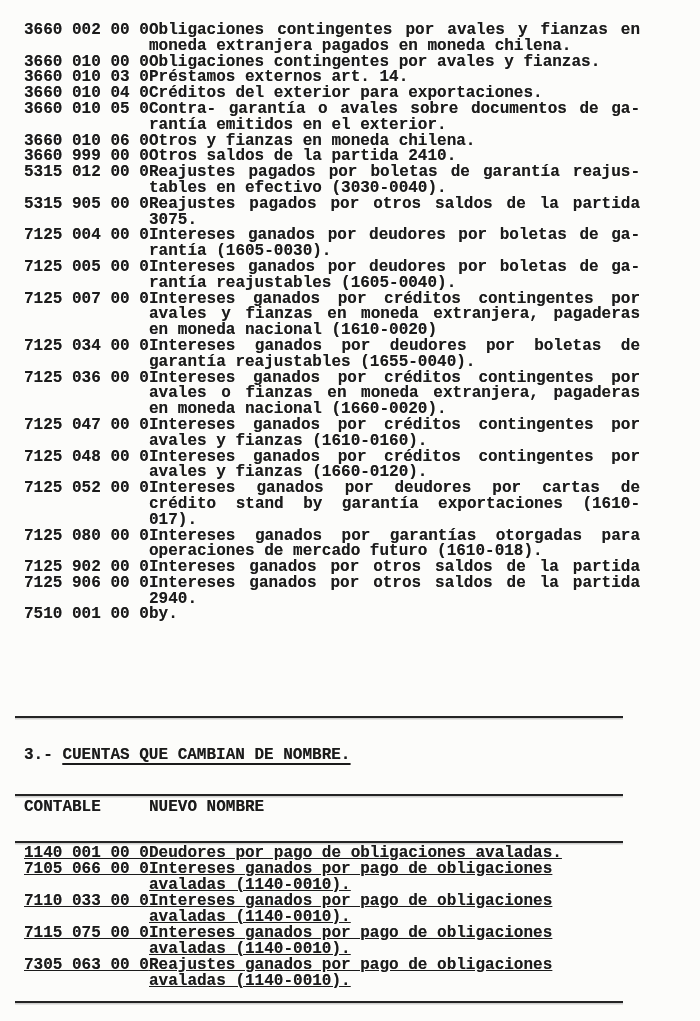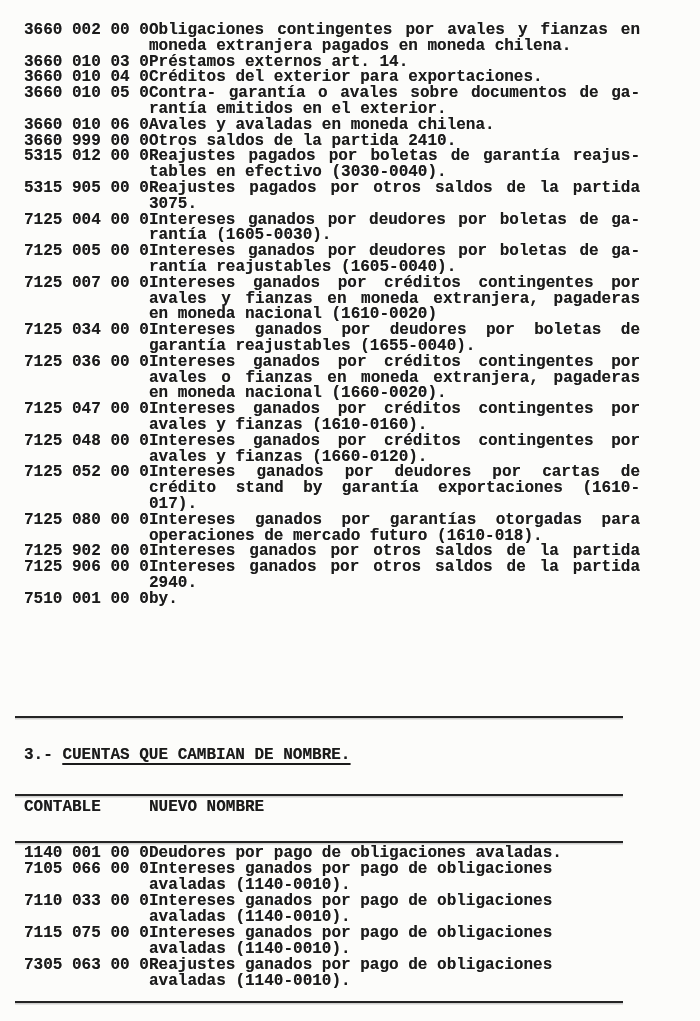--- a/index.html
+++ b/index.html
@@ -20,37 +20,43 @@
   .line.j{text-align-last:justify;}
   #block1{position:absolute;left:24px;top:23px;width:616px;}
   #hr1{position:absolute;left:15px;top:716px;width:608px;border-top:2px solid var(--rule);box-shadow:0 1.5px 0 rgba(0,0,0,.18);}
   #heading{position:absolute;left:24px;top:748px;white-space:pre;}
   #heading .u{text-decoration:underline;text-decoration-thickness:1.5px;text-underline-offset:3.5px;}
   #table-top-rule{position:absolute;left:15px;top:794px;width:608px;border-top:2px solid var(--rule);box-shadow:0 1.5px 0 rgba(0,0,0,.18);}
   #table-header{position:absolute;left:24px;top:799px;width:616px;line-height:16px;}
   #table-header .hrow{display:flex;}
   #table-header .hcol1{flex:0 0 125px;white-space:pre;}
   #table-mid-rule{position:absolute;left:15px;top:841px;width:608px;border-top:2px solid var(--rule);box-shadow:0 1.5px 0 rgba(0,0,0,.18);}
-  #block2{position:absolute;left:24px;top:845px;width:616px;line-height:16px;}
+  #block2{position:absolute;left:24px;top:845px;width:616px;line-height:16px;text-decoration:underline;}
   #table-bottom-rule{position:absolute;left:15px;top:1001px;width:608px;border-top:2px solid var(--rule);box-shadow:0 1.5px 0 rgba(0,0,0,.18);}
 </style>
 </head>
 <body>
 
 <div class="doc">
 
   <div id="block1">
       <div class="row">
         <div class="code">3660 002 00 0</div>
         <div class="desc">
           <div class="line j">Obligaciones contingentes por avales y fianzas en</div>
           <div class="line">moneda extranjera pagados en moneda chilena.</div>
         </div>
       </div>
       <div class="row">
+        <div class="code">3660 010 00 0</div>
+        <div class="desc">
+          <div class="line">Obligaciones contingentes por avales y fianzas.</div>
+        </div>
+      </div>
+      <div class="row">
         <div class="code">3660 010 03 0</div>
         <div class="desc">
           <div class="line">Préstamos externos art. 14.</div>
         </div>
       </div>
       <div class="row">
         <div class="code">3660 010 04 0</div>
         <div class="desc">
           <div class="line">Créditos del exterior para exportaciones.</div>
         </div>
@@ -58,21 +64,21 @@
       <div class="row">
         <div class="code">3660 010 05 0</div>
         <div class="desc">
           <div class="line j">Contra- garantía o avales sobre documentos de ga-</div>
           <div class="line">rantía emitidos en el exterior.</div>
         </div>
       </div>
       <div class="row">
         <div class="code">3660 010 06 0</div>
         <div class="desc">
-          <div class="line">Avales y avaladas en moneda chilena.</div>
+          <div class="line">Otros y fianzas en moneda chilena.</div>
         </div>
       </div>
       <div class="row">
         <div class="code">3660 999 00 0</div>
         <div class="desc">
           <div class="line">Otros saldos de la partida 2410.</div>
         </div>
       </div>
       <div class="row">
         <div class="code">5315 012 00 0</div>

